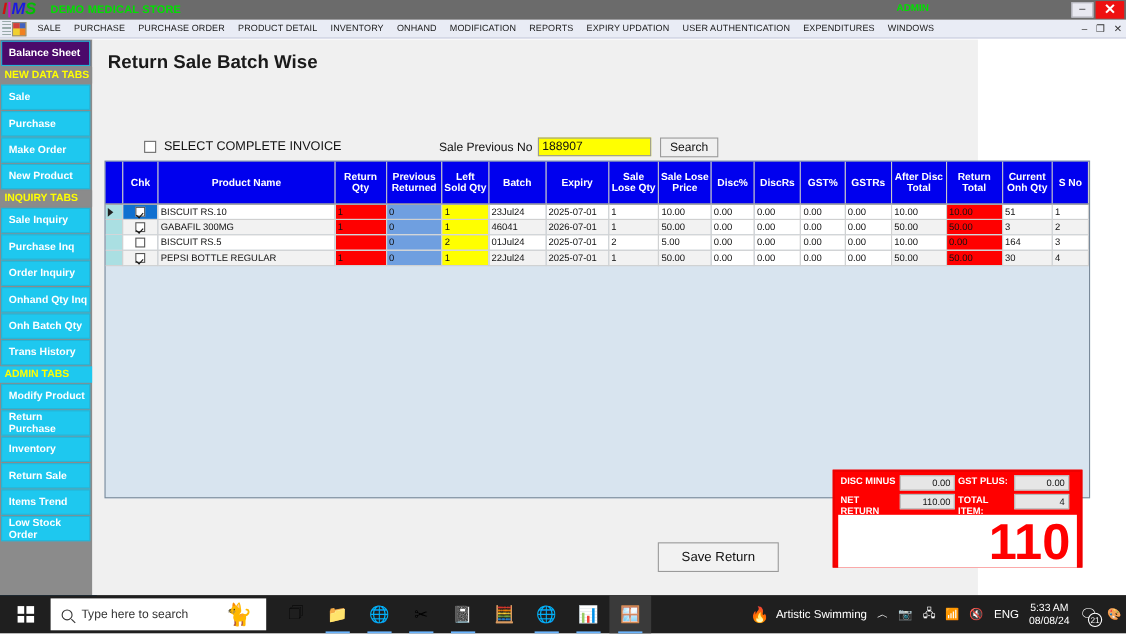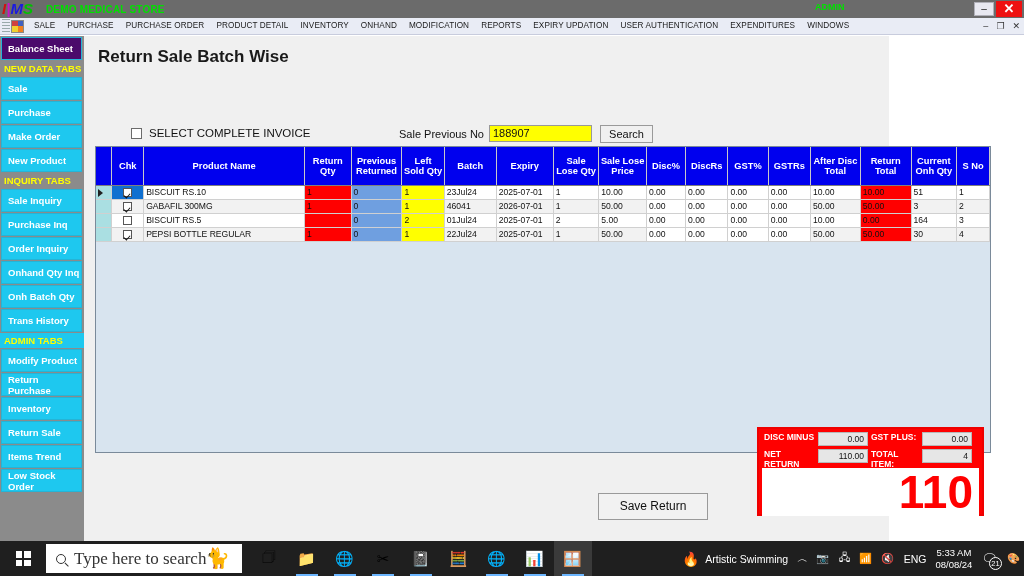--- a/index.html
+++ b/index.html
@@ -223,21 +223,21 @@
     position: relative;
   }
   .searchbox .mag {
     width: 10px; height: 10px; border: 1.4px solid #333; border-radius: 50%;
     position: relative;
   }
   .searchbox .mag::after {
     content:""; position:absolute; right:-4px; bottom:-3px;
     width: 5px; height: 1.4px; background:#333; transform: rotate(45deg);
   }
-  .searchbox .ph { font-size: 17px; color: #333; font-family: Liberation Serif, serif; }
+  .searchbox .ph { font-size: 11px; color: #333; }
   .cat { position: absolute; right: 12px; top: 2px; font-size: 20px; }
   .tasksep { width: 8px; }
   .tb-icon { width: 38px; height: 35px; display:flex; align-items:center; justify-content:center;
              position: relative; font-size: 15px; }
   .tb-icon.active::after {
     content:""; position:absolute; bottom:0; left:8px; width:22px; height:2.5px; background:#6cb6ff;
   }
   .tb-icon.highlight { background: #3a3a3a; }
   .tray { position: absolute; right: 4px; display: flex; align-items: center; gap: 9px; }
   .tray-txt { color: #ffffff; font-size: 10.5px; }

